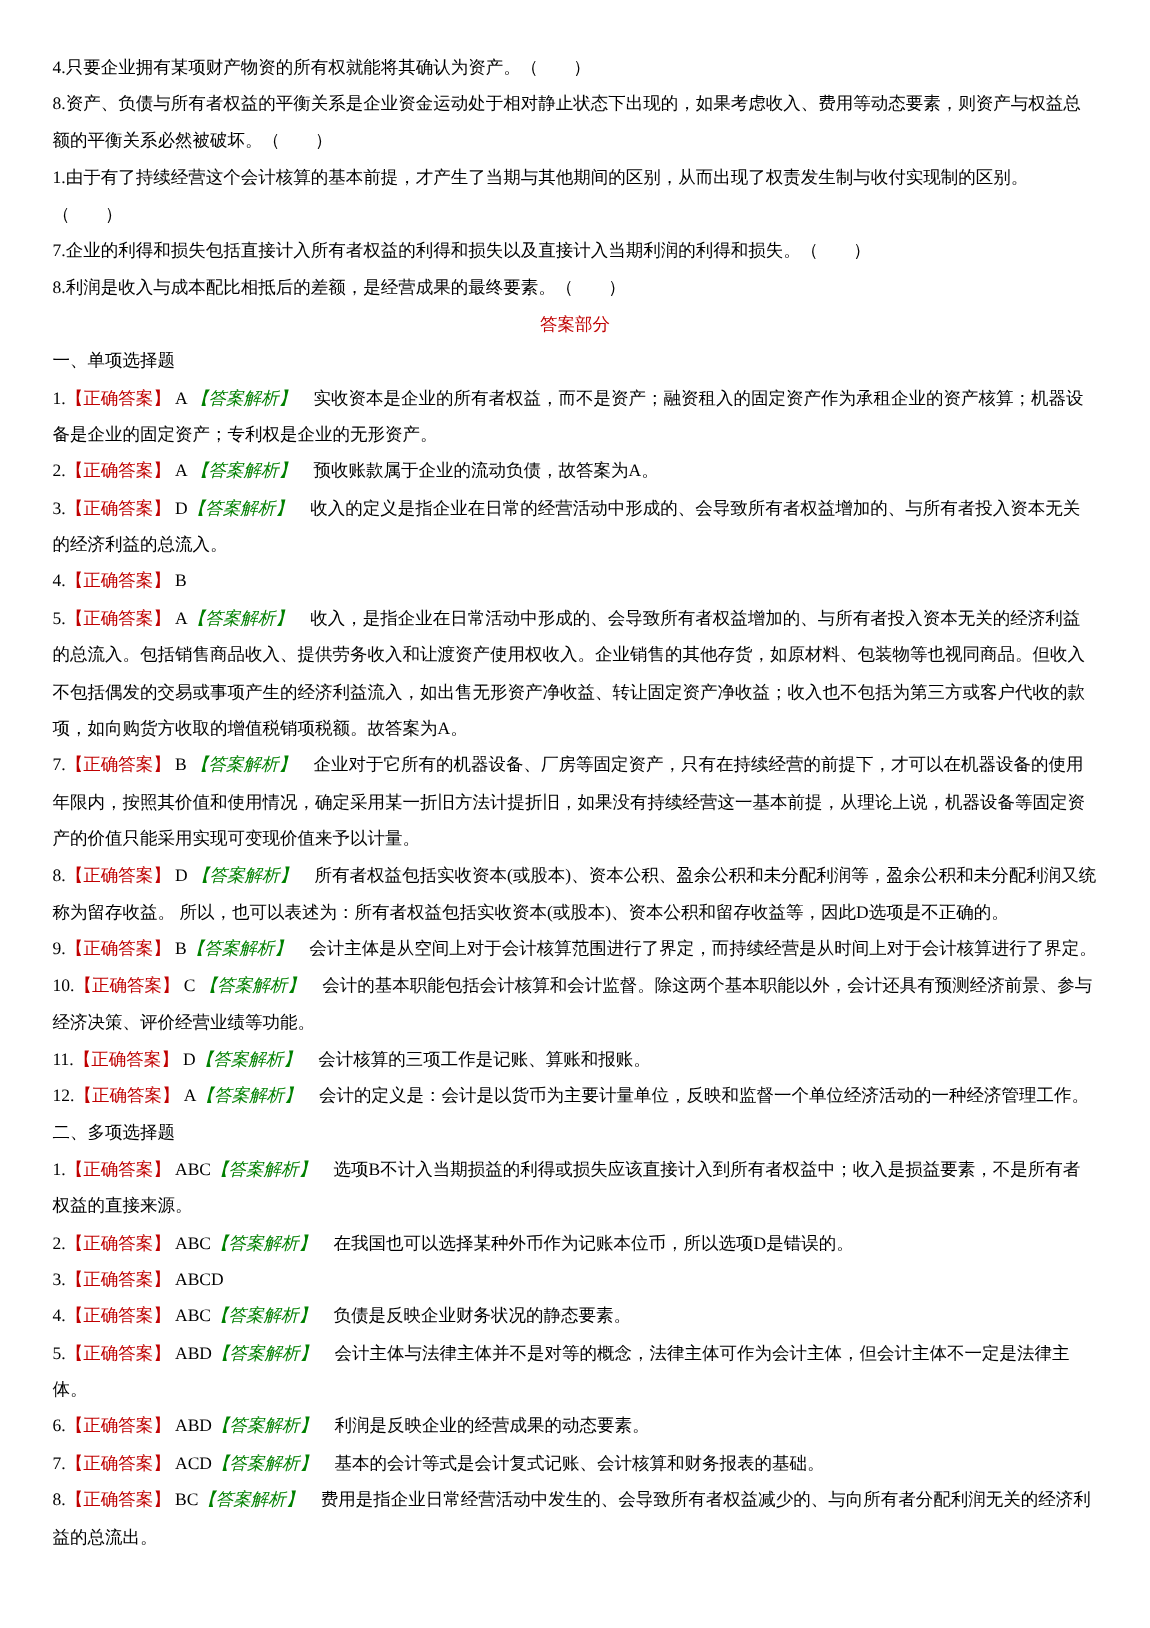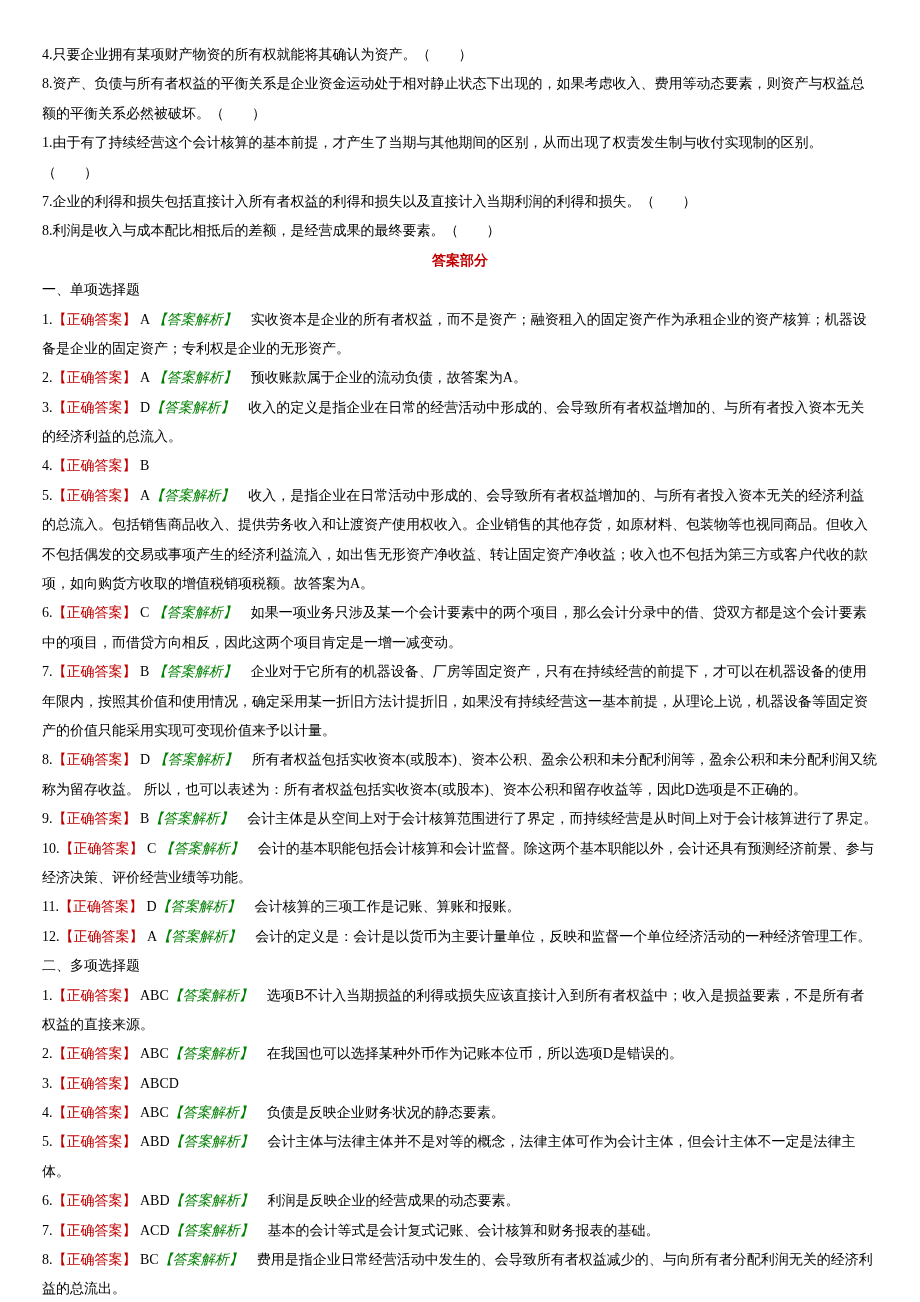--- a/index.html
+++ b/index.html
@@ -8,21 +8,21 @@
       line-height: 2.1;
       color: #000;
       background: #fff;
       margin: 0;
       padding: 40px 42px;
       width: 920px;
       box-sizing: border-box;
     }
     .red { color: #c00000; }
     .green { color: #008000; font-style: italic; }
-    .bold { font-weight: bold; }
+    .bold { font-weight: normal; }
     .center { text-align: center; }
     .section-title {
       font-weight: normal;
       color: #000;
     }
     p { margin: 0; }
   </style>
 </head>
 <body>
 
@@ -32,21 +32,20 @@
     <p>1.由于有了持续经营这个会计核算的基本前提，才产生了当期与其他期间的区别，从而出现了权责发生制与收付实现制的区别。（　　）</p>
     <p>7.企业的利得和损失包括直接计入所有者权益的利得和损失以及直接计入当期利润的利得和损失。（　　）</p>
     <p>8.利润是收入与成本配比相抵后的差额，是经营成果的最终要素。（　　）</p>
     <p class="center"><span class="red bold">答案部分</span></p>
     <p class="section-title">一、单项选择题</p>
     <p>1.<span class="red">【正确答案】</span> A   <span class="green">【答案解析】</span>　实收资本是企业的所有者权益，而不是资产；融资租入的固定资产作为承租企业的资产核算；机器设备是企业的固定资产；专利权是企业的无形资产。</p>
     <p>2.<span class="red">【正确答案】</span> A     <span class="green">【答案解析】</span>　预收账款属于企业的流动负债，故答案为A。</p>
     <p>3.<span class="red">【正确答案】</span> D<span class="green">【答案解析】</span>　收入的定义是指企业在日常的经营活动中形成的、会导致所有者权益增加的、与所有者投入资本无关的经济利益的总流入。</p>
     <p>4.<span class="red">【正确答案】</span> B</p>
     <p>5.<span class="red">【正确答案】</span> A<span class="green">【答案解析】</span>　收入，是指企业在日常活动中形成的、会导致所有者权益增加的、与所有者投入资本无关的经济利益的总流入。包括销售商品收入、提供劳务收入和让渡资产使用权收入。企业销售的其他存货，如原材料、包装物等也视同商品。但收入不包括偶发的交易或事项产生的经济利益流入，如出售无形资产净收益、转让固定资产净收益；收入也不包括为第三方或客户代收的款项，如向购货方收取的增值税销项税额。故答案为A。</p>
-    <p>6.<span class="red">【正确答案】</span> C   <span class="green">【答案解析】</span>　如果一项业务只涉及某一个会计要素中的两个项目，那么会计分录中的借、贷双方都是这个会计要素中的项目，而借贷方向相反，因此这两个项目肯定是一增一减变动。</p>
     <p>7.<span class="red">【正确答案】</span> B   <span class="green">【答案解析】</span>　企业对于它所有的机器设备、厂房等固定资产，只有在持续经营的前提下，才可以在机器设备的使用年限内，按照其价值和使用情况，确定采用某一折旧方法计提折旧，如果没有持续经营这一基本前提，从理论上说，机器设备等固定资产的价值只能采用实现可变现价值来予以计量。</p>
     <p>8.<span class="red">【正确答案】</span> D   <span class="green">【答案解析】</span>　所有者权益包括实收资本(或股本)、资本公积、盈余公积和未分配利润等，盈余公积和未分配利润又统称为留存收益。 所以，也可以表述为：所有者权益包括实收资本(或股本)、资本公积和留存收益等，因此D选项是不正确的。</p>
     <p>9.<span class="red">【正确答案】</span> B<span class="green">【答案解析】</span>　会计主体是从空间上对于会计核算范围进行了界定，而持续经营是从时间上对于会计核算进行了界定。</p>
     <p>10.<span class="red">【正确答案】</span> C   <span class="green">【答案解析】</span>　会计的基本职能包括会计核算和会计监督。除这两个基本职能以外，会计还具有预测经济前景、参与经济决策、评价经营业绩等功能。</p>
     <p>11.<span class="red">【正确答案】</span> D<span class="green">【答案解析】</span>　会计核算的三项工作是记账、算账和报账。</p>
     <p>12.<span class="red">【正确答案】</span> A<span class="green">【答案解析】</span>　会计的定义是：会计是以货币为主要计量单位，反映和监督一个单位经济活动的一种经济管理工作。</p>
     <p class="section-title">二、多项选择题</p>
     <p>1.<span class="red">【正确答案】</span> ABC<span class="green">【答案解析】</span>　选项B不计入当期损益的利得或损失应该直接计入到所有者权益中；收入是损益要素，不是所有者权益的直接来源。</p>
     <p>2.<span class="red">【正确答案】</span> ABC<span class="green">【答案解析】</span>　在我国也可以选择某种外币作为记账本位币，所以选项D是错误的。</p>
     <p>3.<span class="red">【正确答案】</span> ABCD</p>

